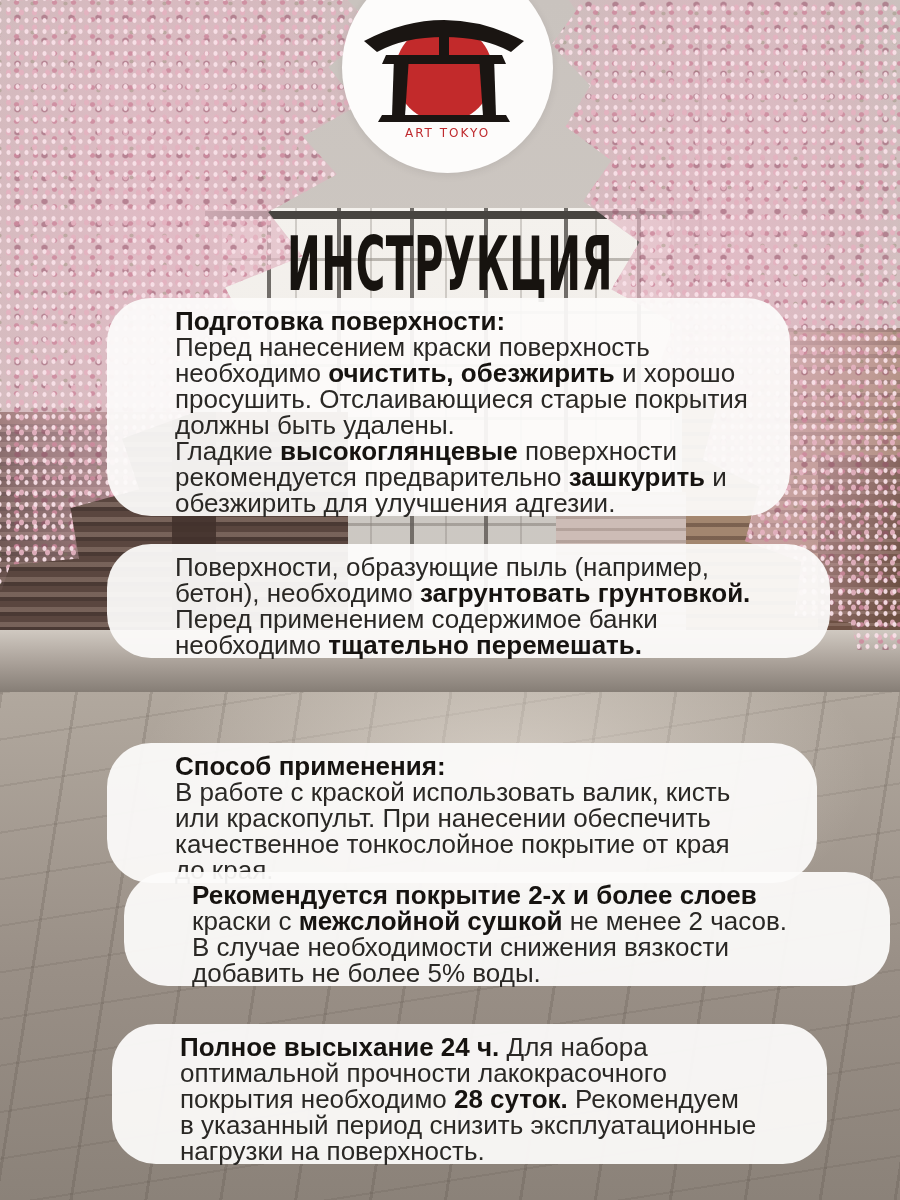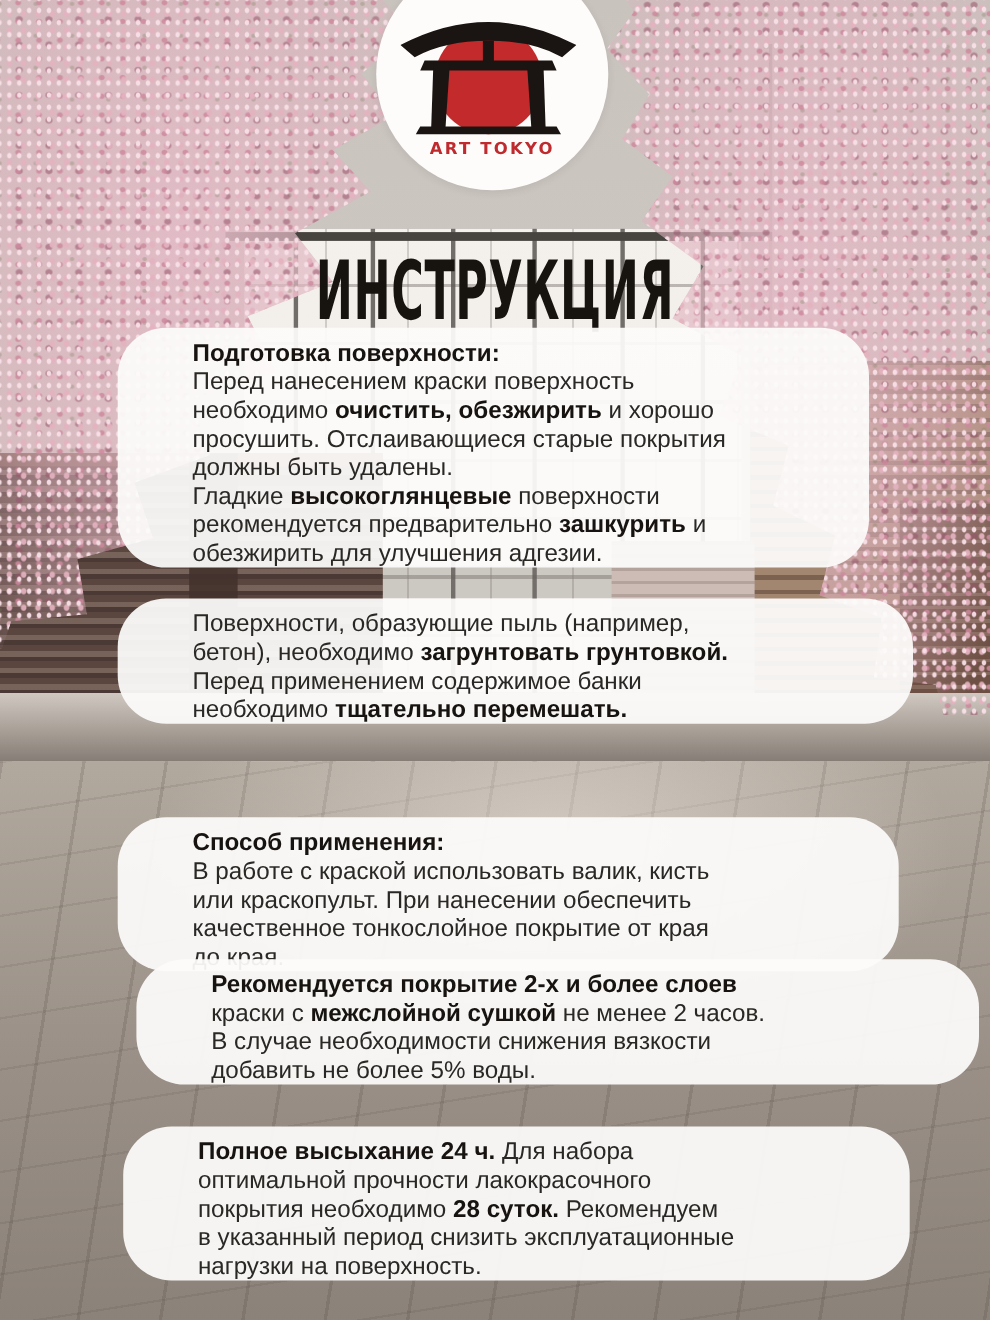--- a/index.html
+++ b/index.html
@@ -70,32 +70,32 @@
   }
   .blossom-right{
     left:548px;top:-30px;width:352px;height:680px;
     clip-path:polygon(100% 0%,0% 0%,8% 6%,1% 11%,12% 17%,5% 23%,18% 28%,10% 34%,26% 40%,18% 47%,36% 52%,30% 60%,48% 64%,44% 72%,60% 76%,56% 84%,72% 87%,70% 95%,86% 96%,88% 100%,100% 100%);
   }
   
   .logo{position:absolute;left:342px;top:-38px;width:211px;height:211px;border-radius:50%;
     background:#fdfcfb;z-index:9;box-shadow:0 2px 8px rgba(0,0,0,.08);}
   .logo svg{position:absolute;left:22px;top:49px;}
   .brand{position:absolute;left:0;top:164px;width:100%;text-align:center;
-    font-size:15px;font-weight:700;letter-spacing:2px;color:#bf2a2e;
+    font-size:12px;font-weight:400;letter-spacing:2px;color:#bf2a2e;
     font-family:"DejaVu Sans",sans-serif;}
   
   .title{position:absolute;left:0;top:222px;width:900px;text-align:center;z-index:8;
     font-family:"DejaVu Sans",sans-serif;font-weight:bold;font-size:72px;color:#17130f;white-space:nowrap;}
   .title span{display:inline-block;transform:scale(.56,1.03);transform-origin:50% 50%;letter-spacing:1px;}
   
   .block{
     position:absolute;z-index:8;box-sizing:border-box;
     background:rgba(252,251,250,.94);border-radius:44px;
     padding:10px 18px 0 68px;
-    font-size:22px;line-height:26px;color:#2a2825;
+    font-size:26px;line-height:26px;color:#2a2825;
   }
   .block p{margin:0;}
   .block p.gap{}
   .block .bold{font-weight:700;color:#161310;}
   .b1{left:107px;top:298px;width:683px;}
   .b2{left:107px;top:544px;width:723px;}
   .b3{left:107px;top:708px;width:710px;margin-top:35px;}
   .b4{left:124px;top:872px;width:766px;}
   .b5{left:112px;top:1024px;width:715px;}
 </style>

